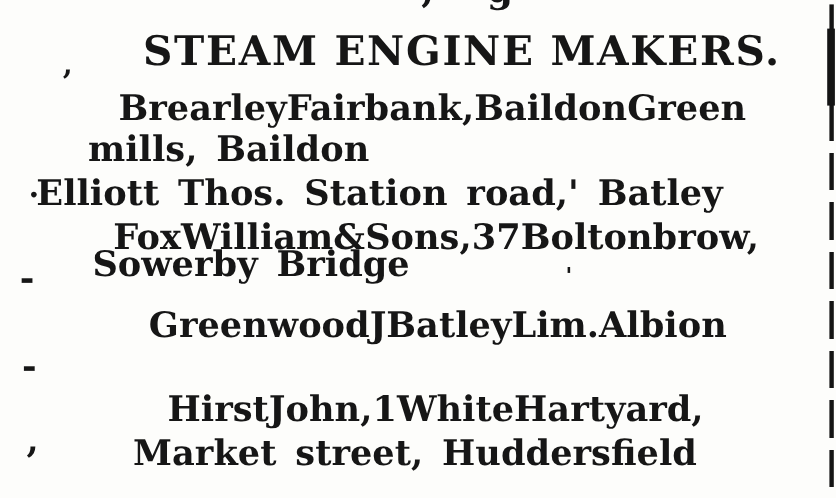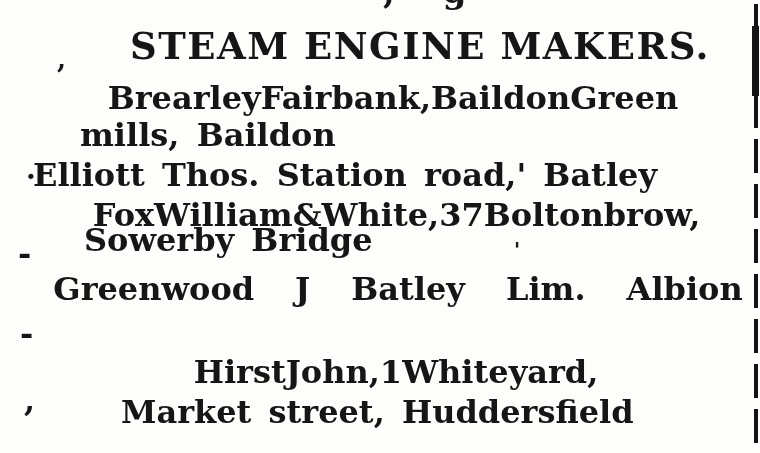--- a/index.html
+++ b/index.html
@@ -48,21 +48,21 @@
   }
   .line.justify{
     display:flex;justify-content:center;
     word-spacing:0;
   }
   .l1{top:82px;left:38px;width:710px;}
   .l2{top:119px;left:80px;}
   .l3{top:159px;left:33px;}
   .l4{top:199px;left:44px;width:705px;}
   .l5{top:224px;left:84px;}
-  .l6{top:273px;left:48px;width:700px;gap:41px;}
+  .l6{top:279px;left:48px;width:700px;}
   .l7{top:318px;left:84px;}
   .l8{top:356px;left:42px;width:708px;}
   .l9{top:396px;left:82px;margin-left:39px;}
 
   
   .mark{
     position:absolute;
     font-weight:700;line-height:1;
   }
   .m0{top:46px;left:57px;font-size:26px;}   
@@ -101,38 +101,39 @@
       <span>Fairbank,</span>
       <span>Baildon</span>
       <span>Green</span>
     </div>
   <div class="line l2">mills, Baildon</div>
   <div class="line l3">Elliott Thos. Station road,' Batley</div>
   <div class="line justify l4">
       <span>Fox</span>
       <span>William</span>
       <span>&amp;</span>
-      <span>White,</span>
+      <span>Sons,</span>
       <span>37</span>
       <span>Bolton</span>
       <span>brow,</span>
     </div>
   <div class="line l5">Sowerby Bridge</div>
   <div class="line justify l6">
       <span>Greenwood</span>
       <span>J</span>
       <span>Batley</span>
       <span>Lim.</span>
       <span>Albion</span>
     </div>
   <div class="line justify l8">
       <span>Hirst</span>
       <span>John,</span>
       <span>1</span>
       <span>White</span>
+      <span>Hart</span>
       <span>yard,</span>
     </div>
   <div class="line l9">Market street, Huddersfield</div>
 
   <span class="mark m0">,</span>
   <span class="mark m1">.</span>
   <span class="mark m2">-</span>
   <span class="mark m3">'</span>
   <span class="mark m4">-</span>
   <span class="mark m5">,</span>

